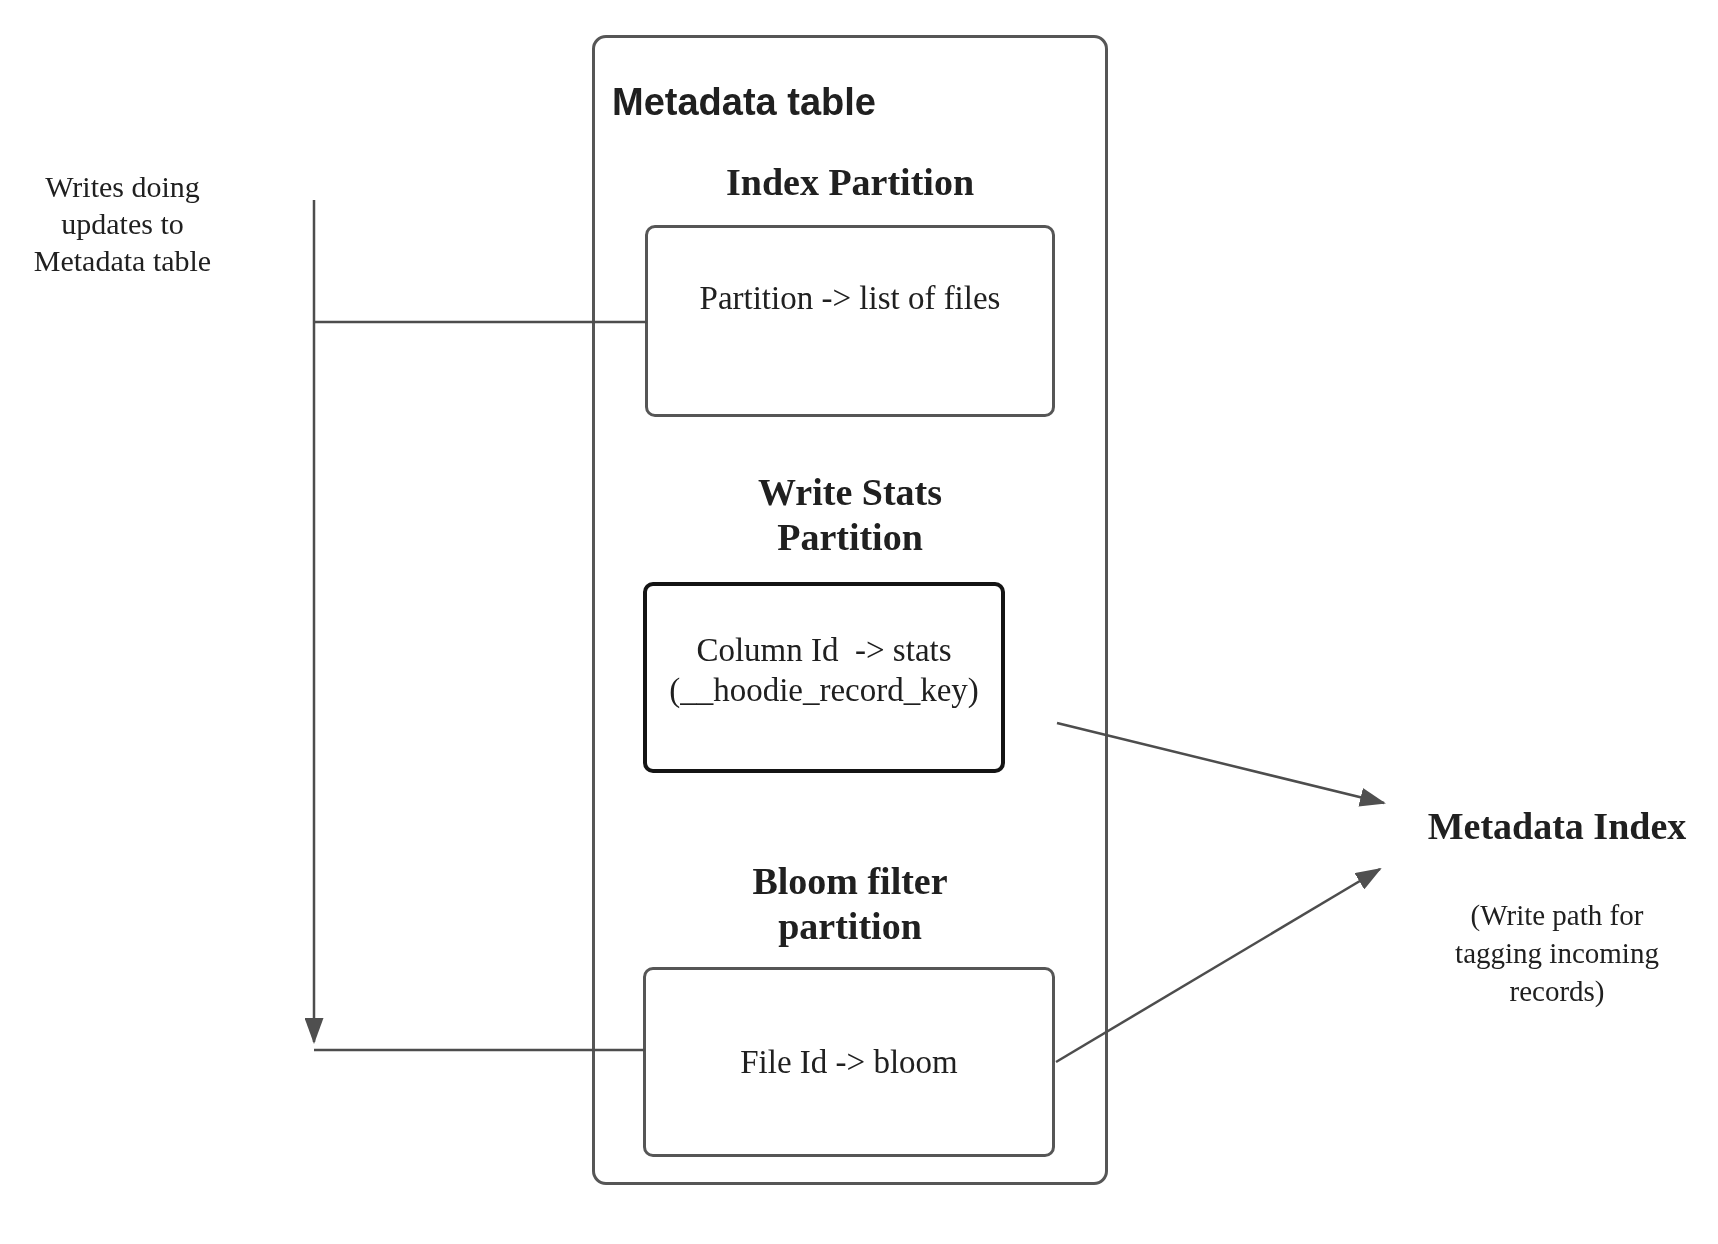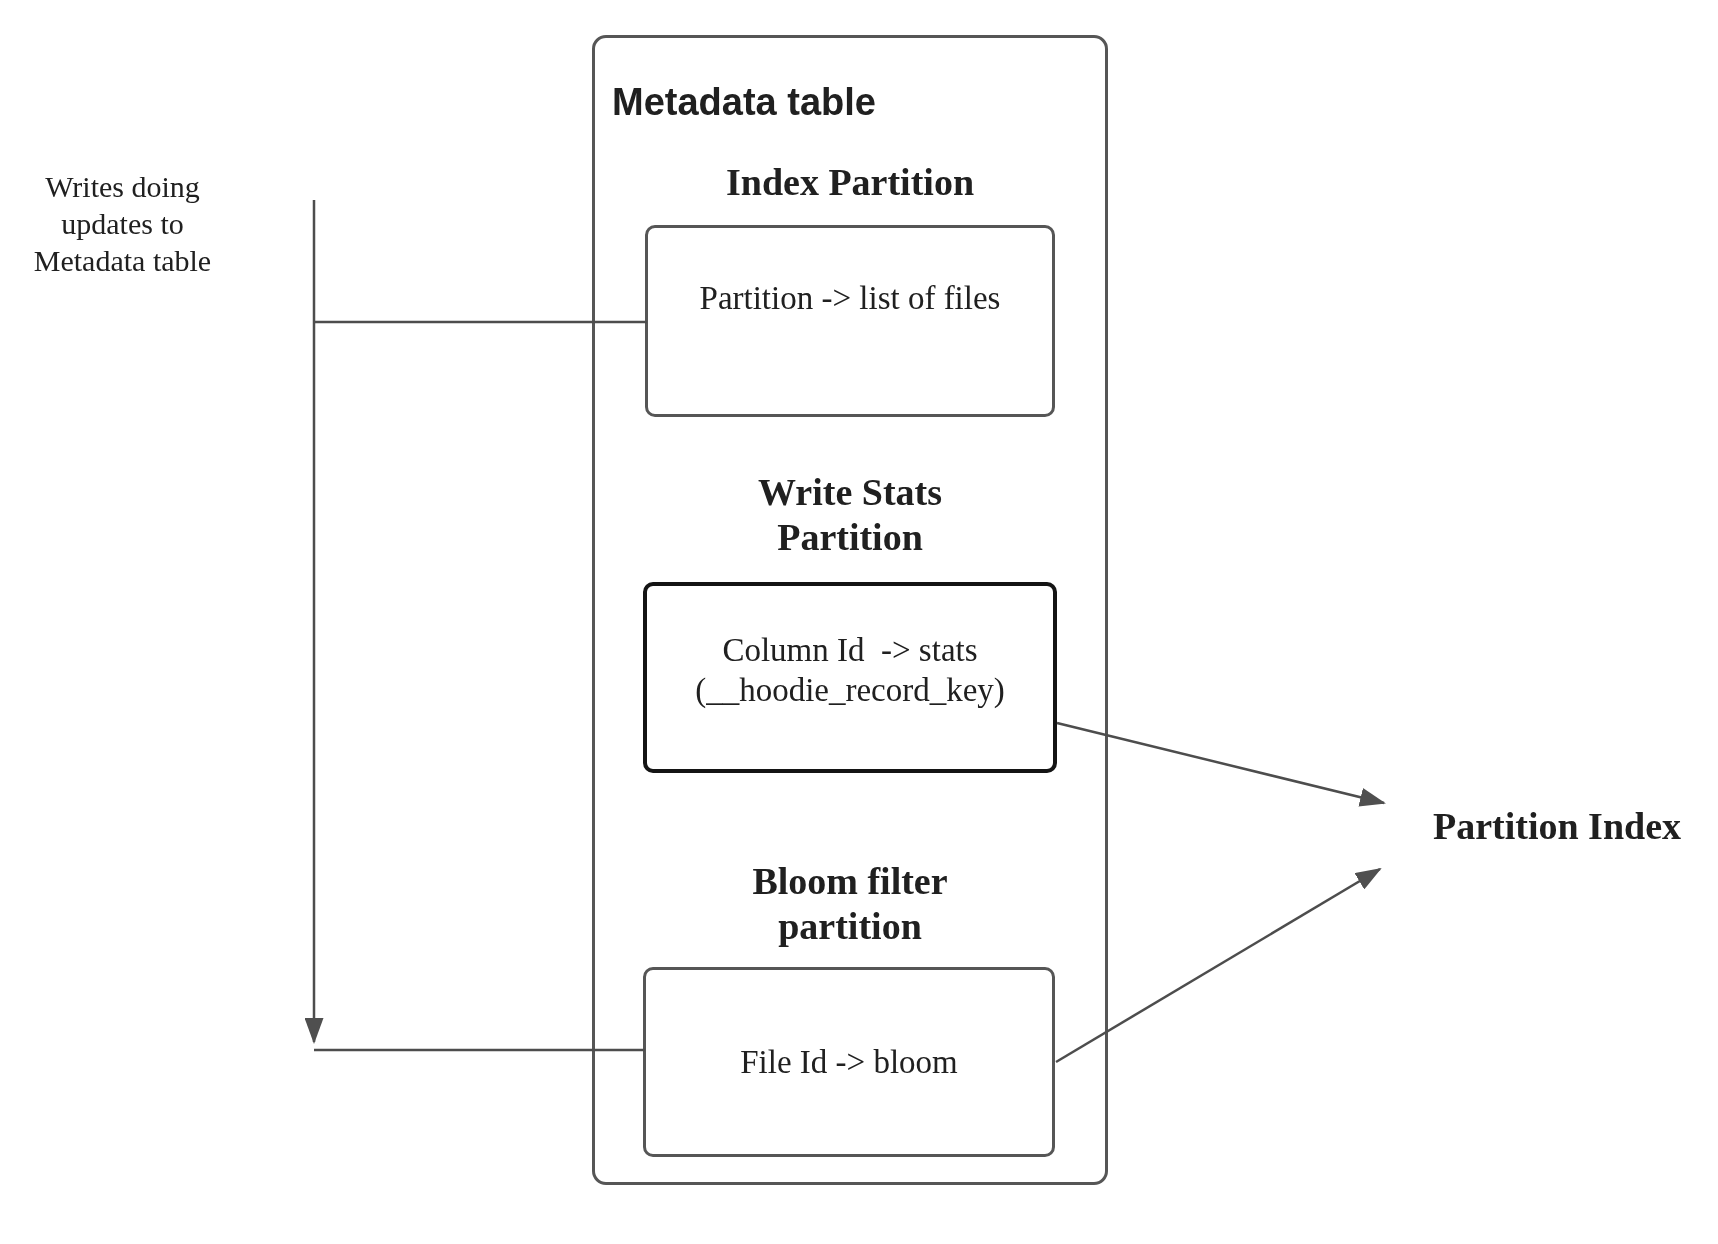--- a/index.html
+++ b/index.html
@@ -70,21 +70,21 @@
     display: flex;
     justify-content: center;
   }
   .b-files {
     left: 645px; top: 225px; width: 410px; height: 192px;
     align-items: flex-start;
     padding-top: 50px;
     justify-content: center;
   }
   .b-stats {
-    left: 643px; top: 582px; width: 414px; height: 191px;
+    left: 643px; top: 582px; width: 362px; height: 191px;
     border: 4px solid var(--emphasis-border, #141414);
     align-items: flex-start;
     padding-top: 44px;
   }
   .b-bloom {
     left: 643px; top: 967px; width: 412px; height: 190px;
     align-items: center;
   }
 
   .index-title {
@@ -126,21 +126,24 @@
     <span class="pre center">Column Id  -&gt; stats
 (__hoodie_record_key)</span>
   </div>
 
   <div class="abs section-heading center pre h-bloom">Bloom filter
 partition</div>
   <div class="abs part-box b-bloom">
     <span class="pre center">File Id -&gt; bloom</span>
   </div>
 
-  <div class="abs index-title center">Partition Index</div>
+  <div class="abs index-title center">Metadata Index</div>
+  <div class="abs index-subtitle pre center">(Write path for
+tagging incoming
+records)</div>
 
   <svg class="connectors" width="1718" height="1244" viewBox="0 0 1718 1244">
     <defs>
       <marker id="arrowhead" viewBox="0 0 26 19" refX="24" refY="9.5" markerWidth="26" markerHeight="19" markerUnits="userSpaceOnUse" orient="auto">
         <path d="M0,0 L26,9.5 L0,19 Z" fill="#4f4f4f"></path>
       </marker>
     </defs>
 
     <path d="M314,200 L314,1042" stroke="#4d4d4d" stroke-width="2.5" fill="none" marker-end="url(#arrowhead)"></path>
 

